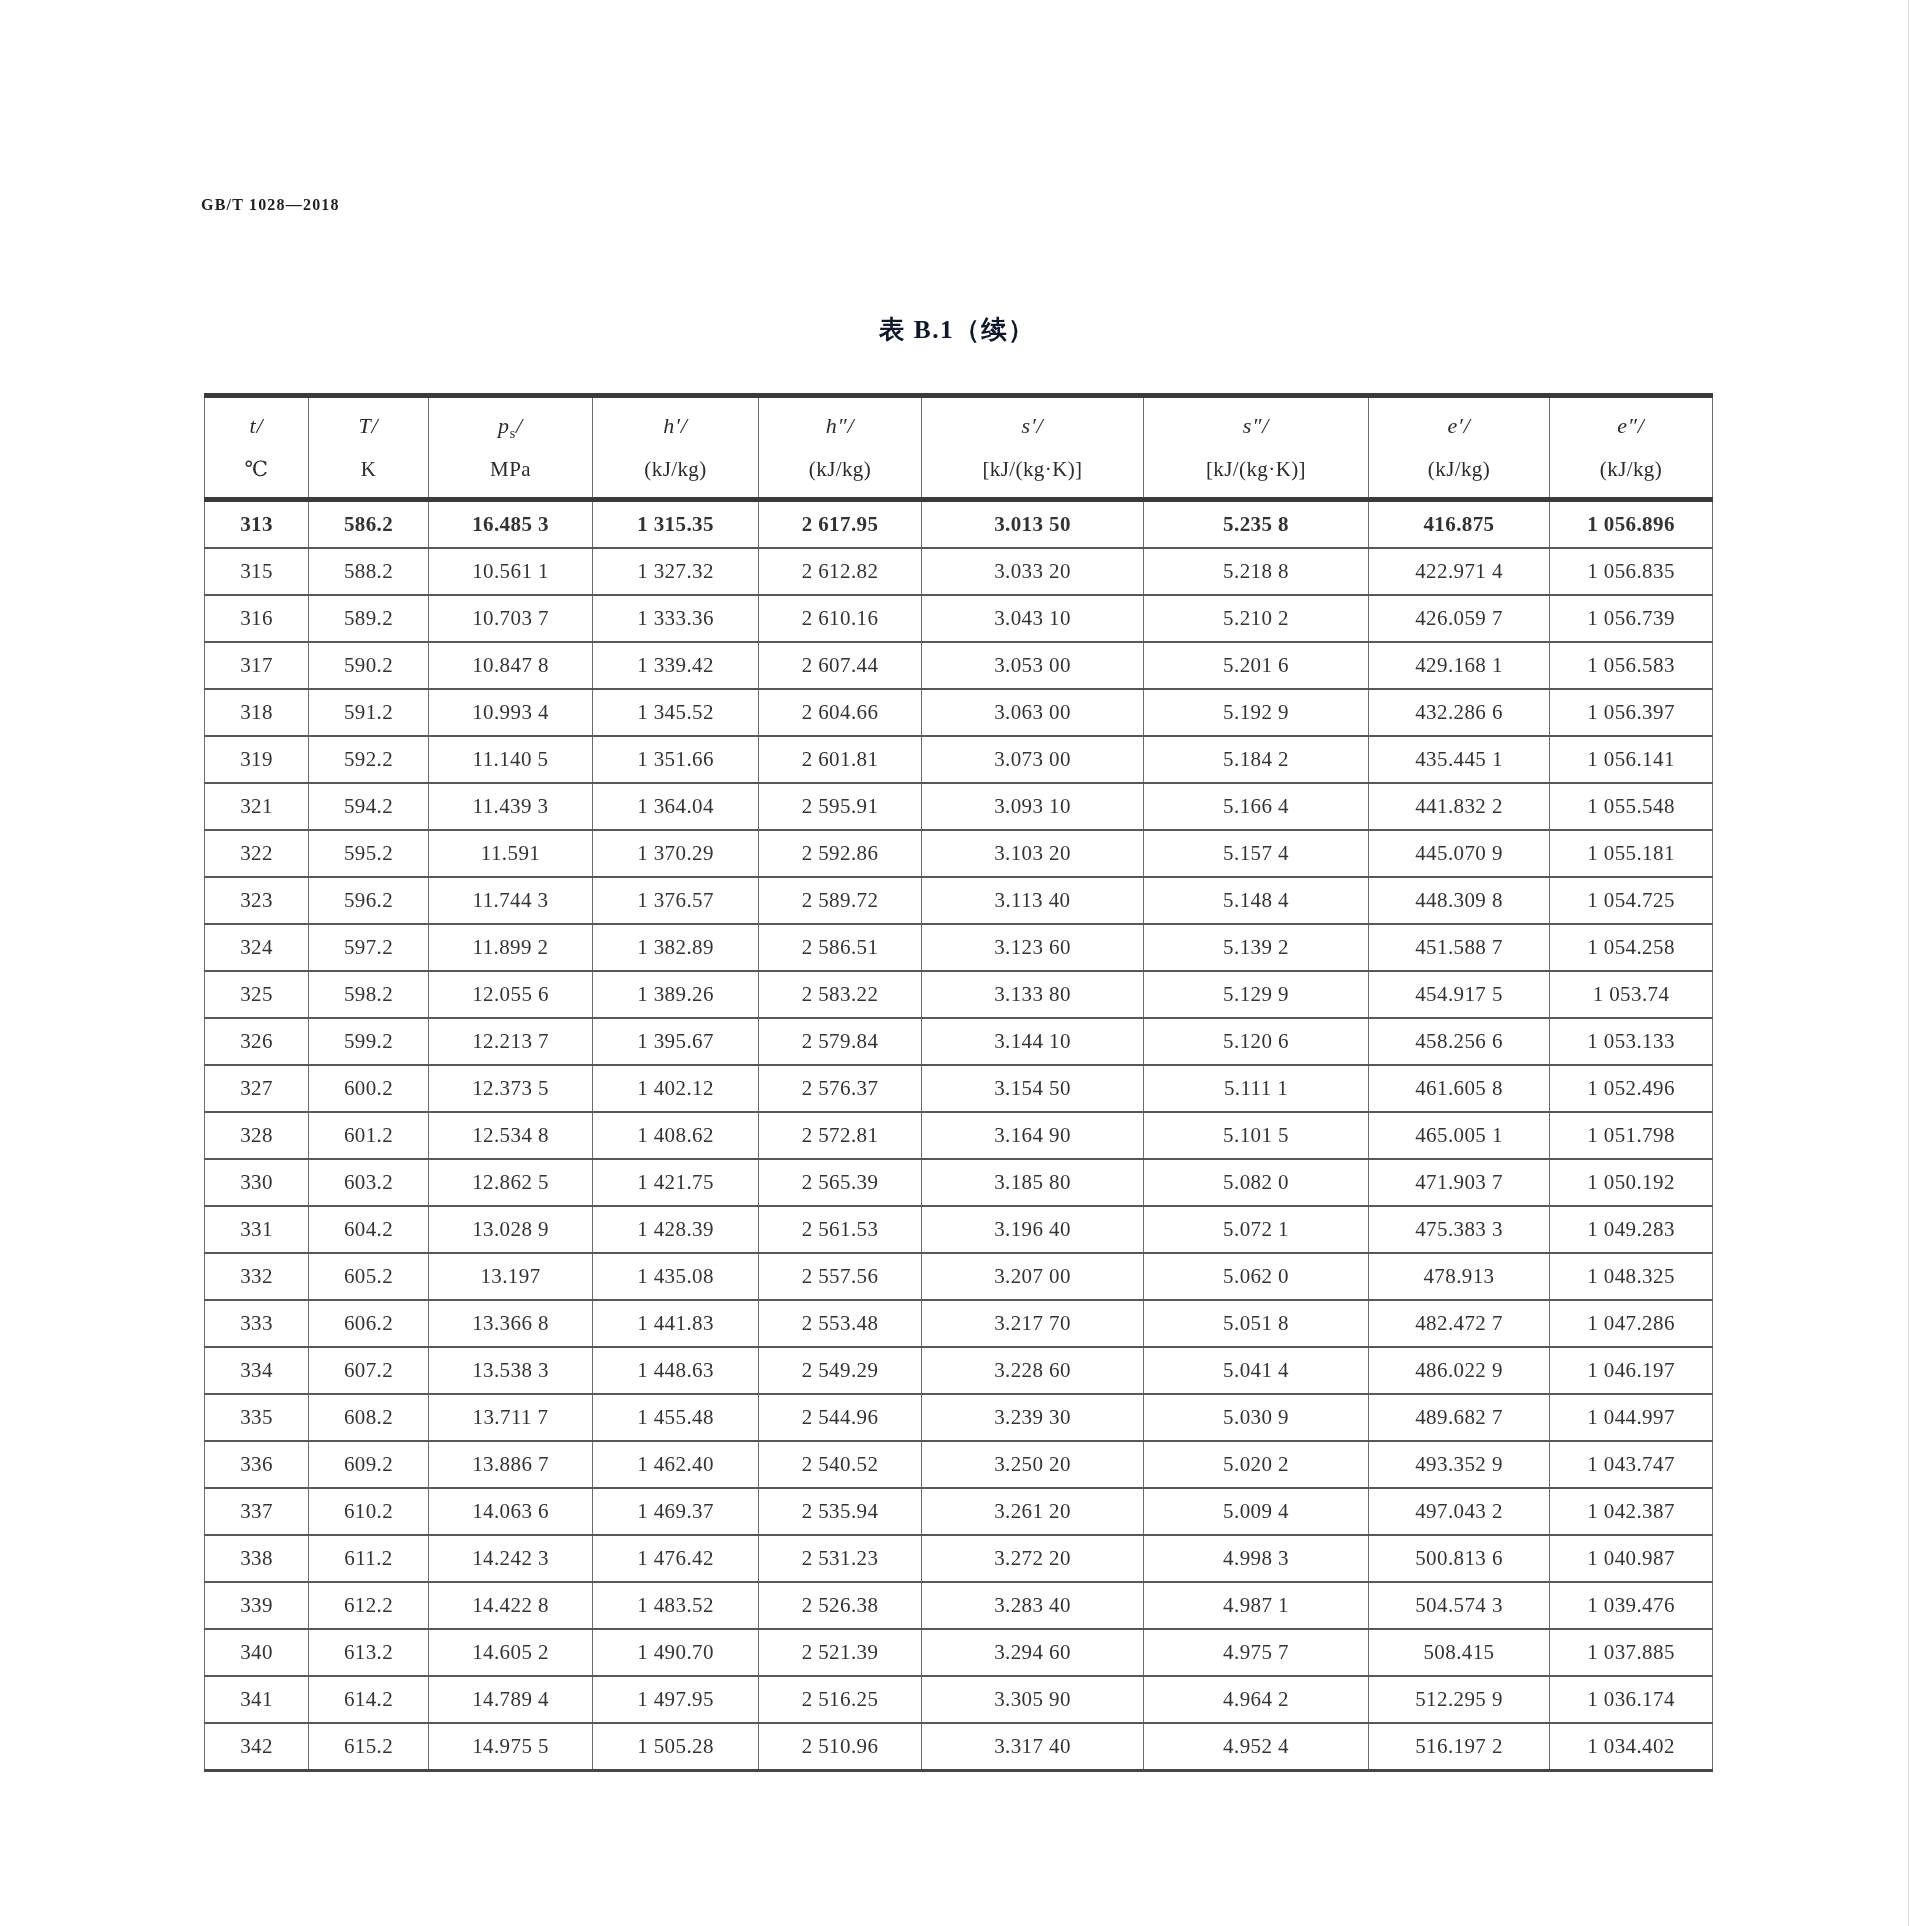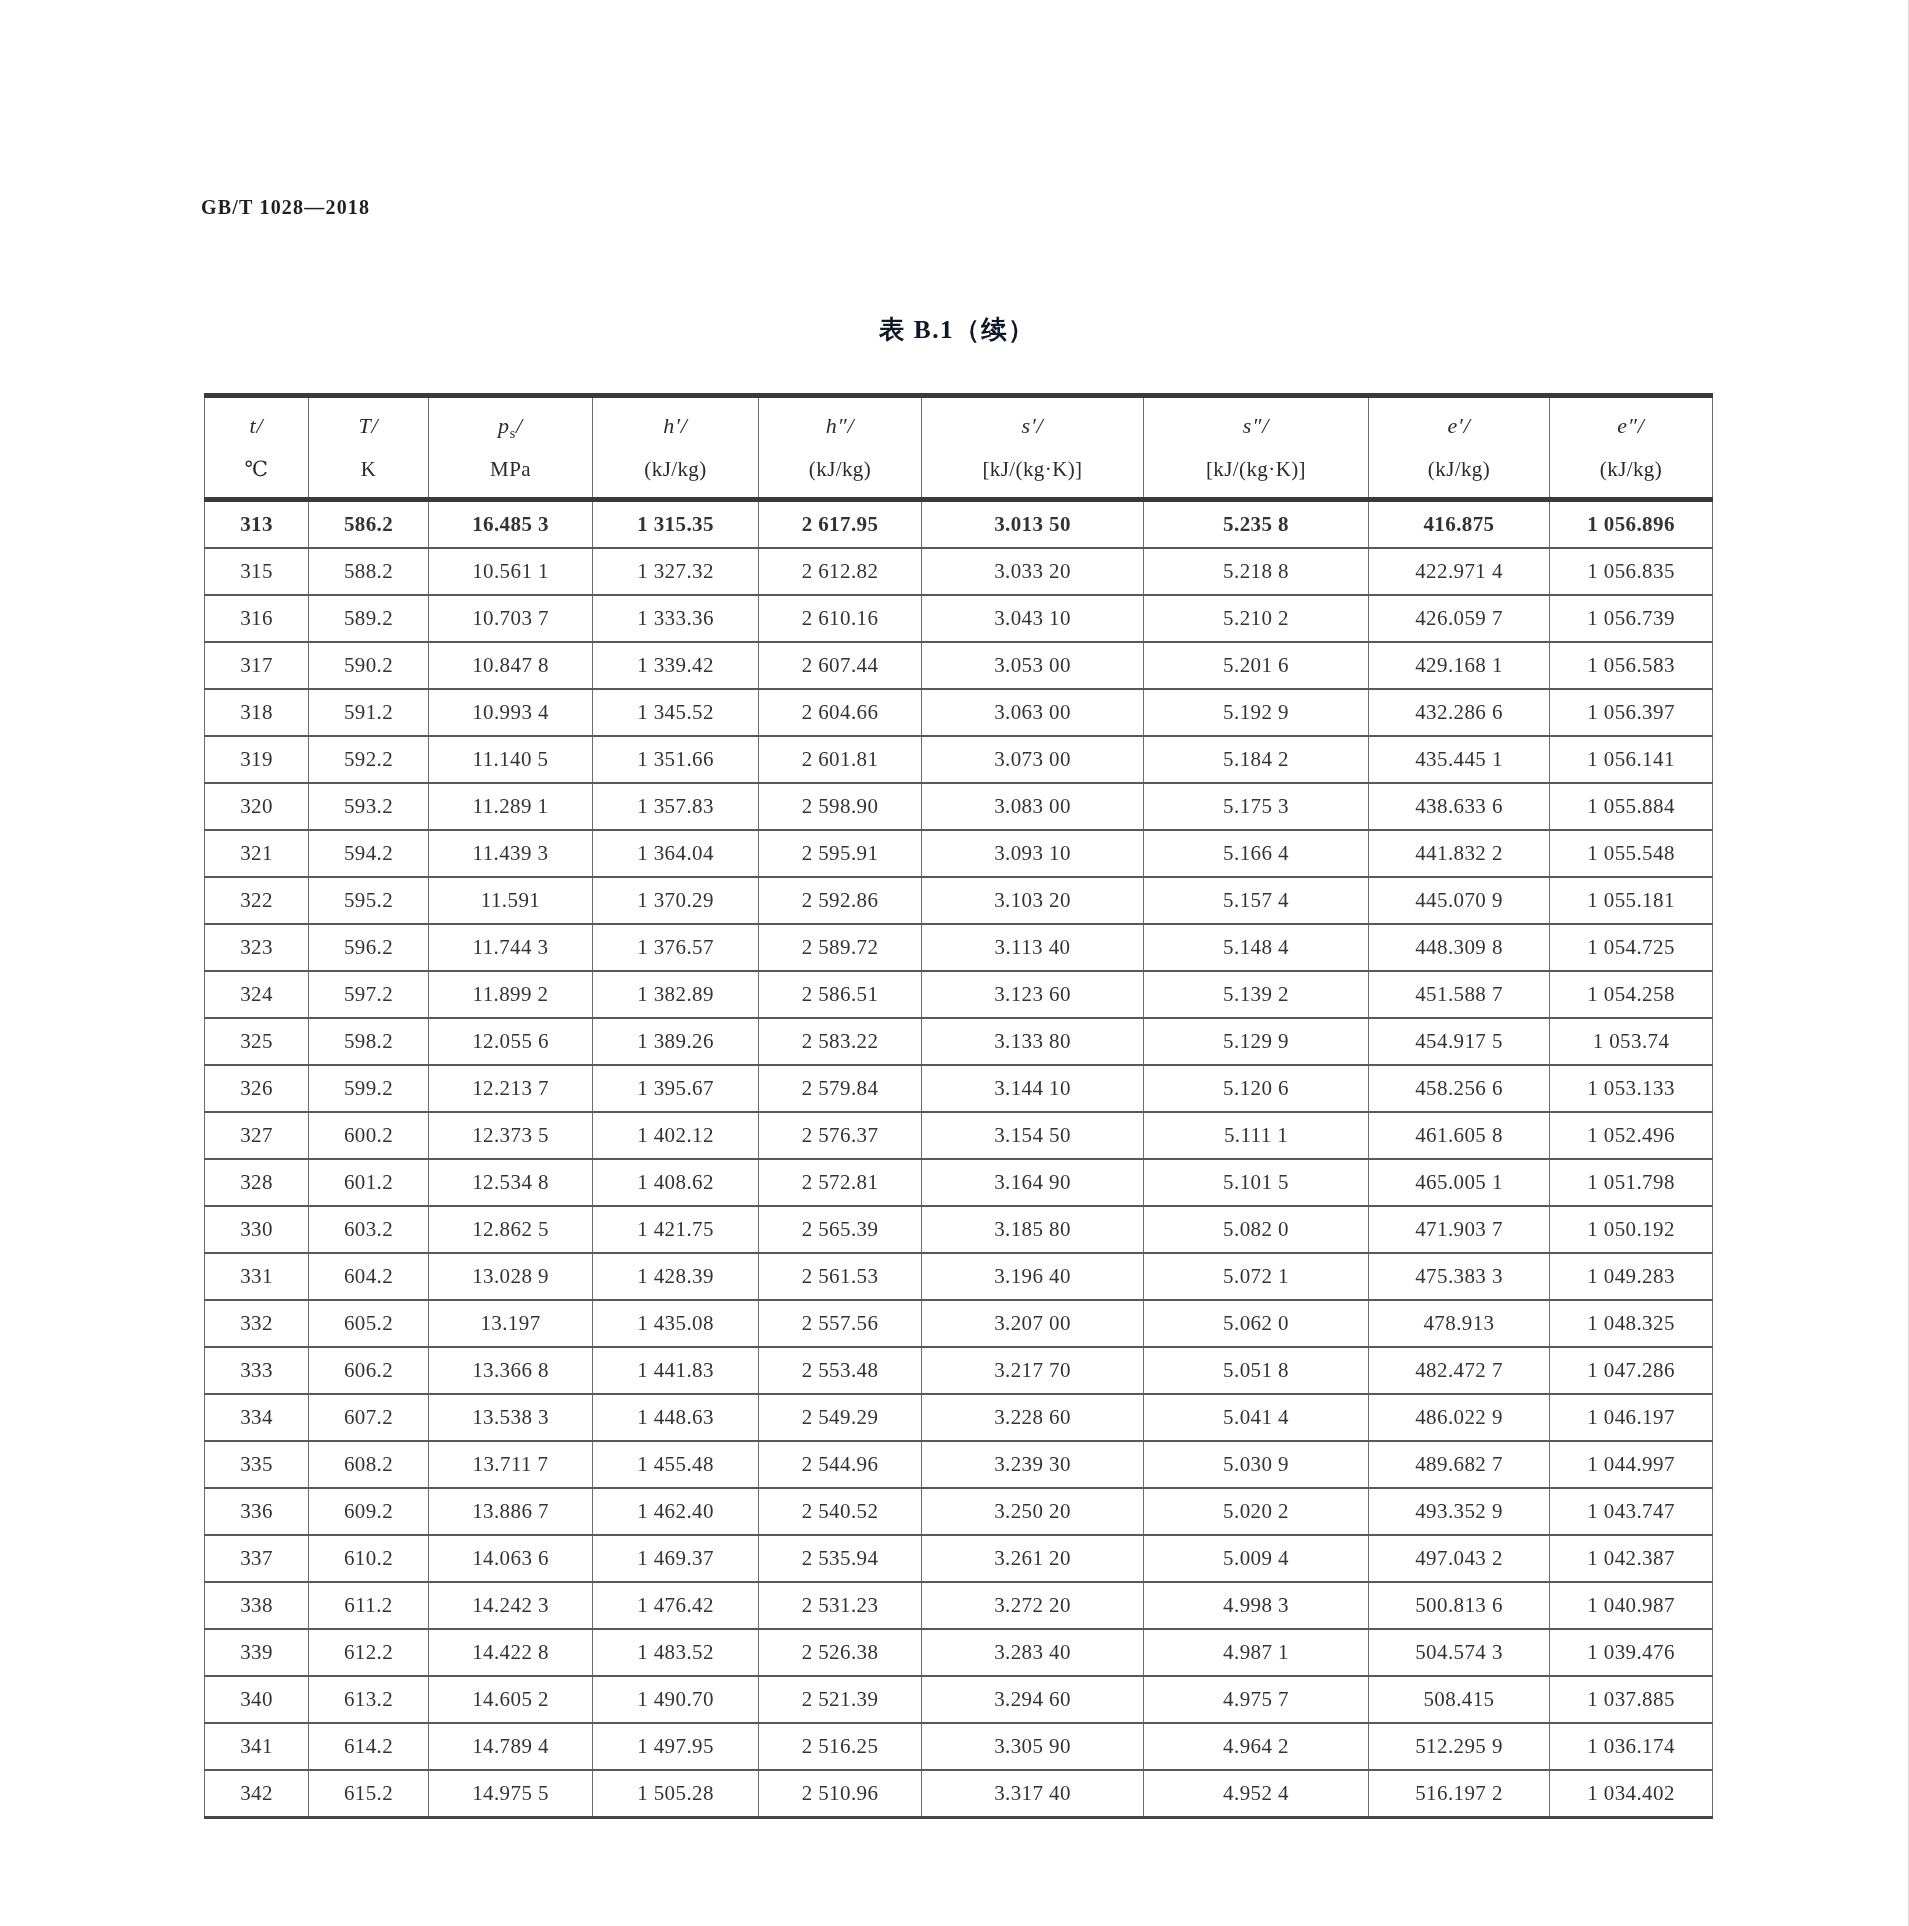--- a/index.html
+++ b/index.html
@@ -5,21 +5,21 @@
   html,body{margin:0;padding:0;}
   body{
     width:1910px;height:2700px;position:relative;background:#ffffff;
     font-family:"Liberation Serif","DejaVu Serif",serif;color:#2e2e2e;
     overflow:hidden;
   }
   .scan-edge-right{position:absolute;right:0;top:0;width:2.3px;height:100%;background:#dcdcdc;}
 
   .doc-code{
     position:absolute;left:201px;top:196px;
-    font-size:20px;font-weight:700;letter-spacing:1.2px;color:#1f1f1f;
+    font-size:16px;font-weight:700;letter-spacing:1.2px;color:#1f1f1f;
   }
   .table-title{
     position:absolute;left:204px;top:313px;width:1506px;text-align:center;
     font-size:25.4px;font-weight:700;color:#0f172a;letter-spacing:1.5px;
   }
 
   table.steam{
     position:absolute;left:204px;top:393px;width:1507px;
     border-collapse:collapse;table-layout:fixed;
     border-top:5px solid #3a3a3a;border-bottom:3.9px solid #474747;
@@ -165,31 +165,20 @@
         <td>592.2</td>
         <td>11.140 5</td>
         <td>1 351.66</td>
         <td>2 601.81</td>
         <td>3.073 00</td>
         <td>5.184 2</td>
         <td>435.445 1</td>
         <td>1 056.141</td>
       </tr>
       <tr>
-        <td>320</td>
-        <td>593.2</td>
-        <td>11.289 1</td>
-        <td>1 357.83</td>
-        <td>2 598.90</td>
-        <td>3.083 00</td>
-        <td>5.175 3</td>
-        <td>438.633 6</td>
-        <td>1 055.884</td>
-      </tr>
-      <tr>
         <td>321</td>
         <td>594.2</td>
         <td>11.439 3</td>
         <td>1 364.04</td>
         <td>2 595.91</td>
         <td>3.093 10</td>
         <td>5.166 4</td>
         <td>441.832 2</td>
         <td>1 055.548</td>
       </tr>

